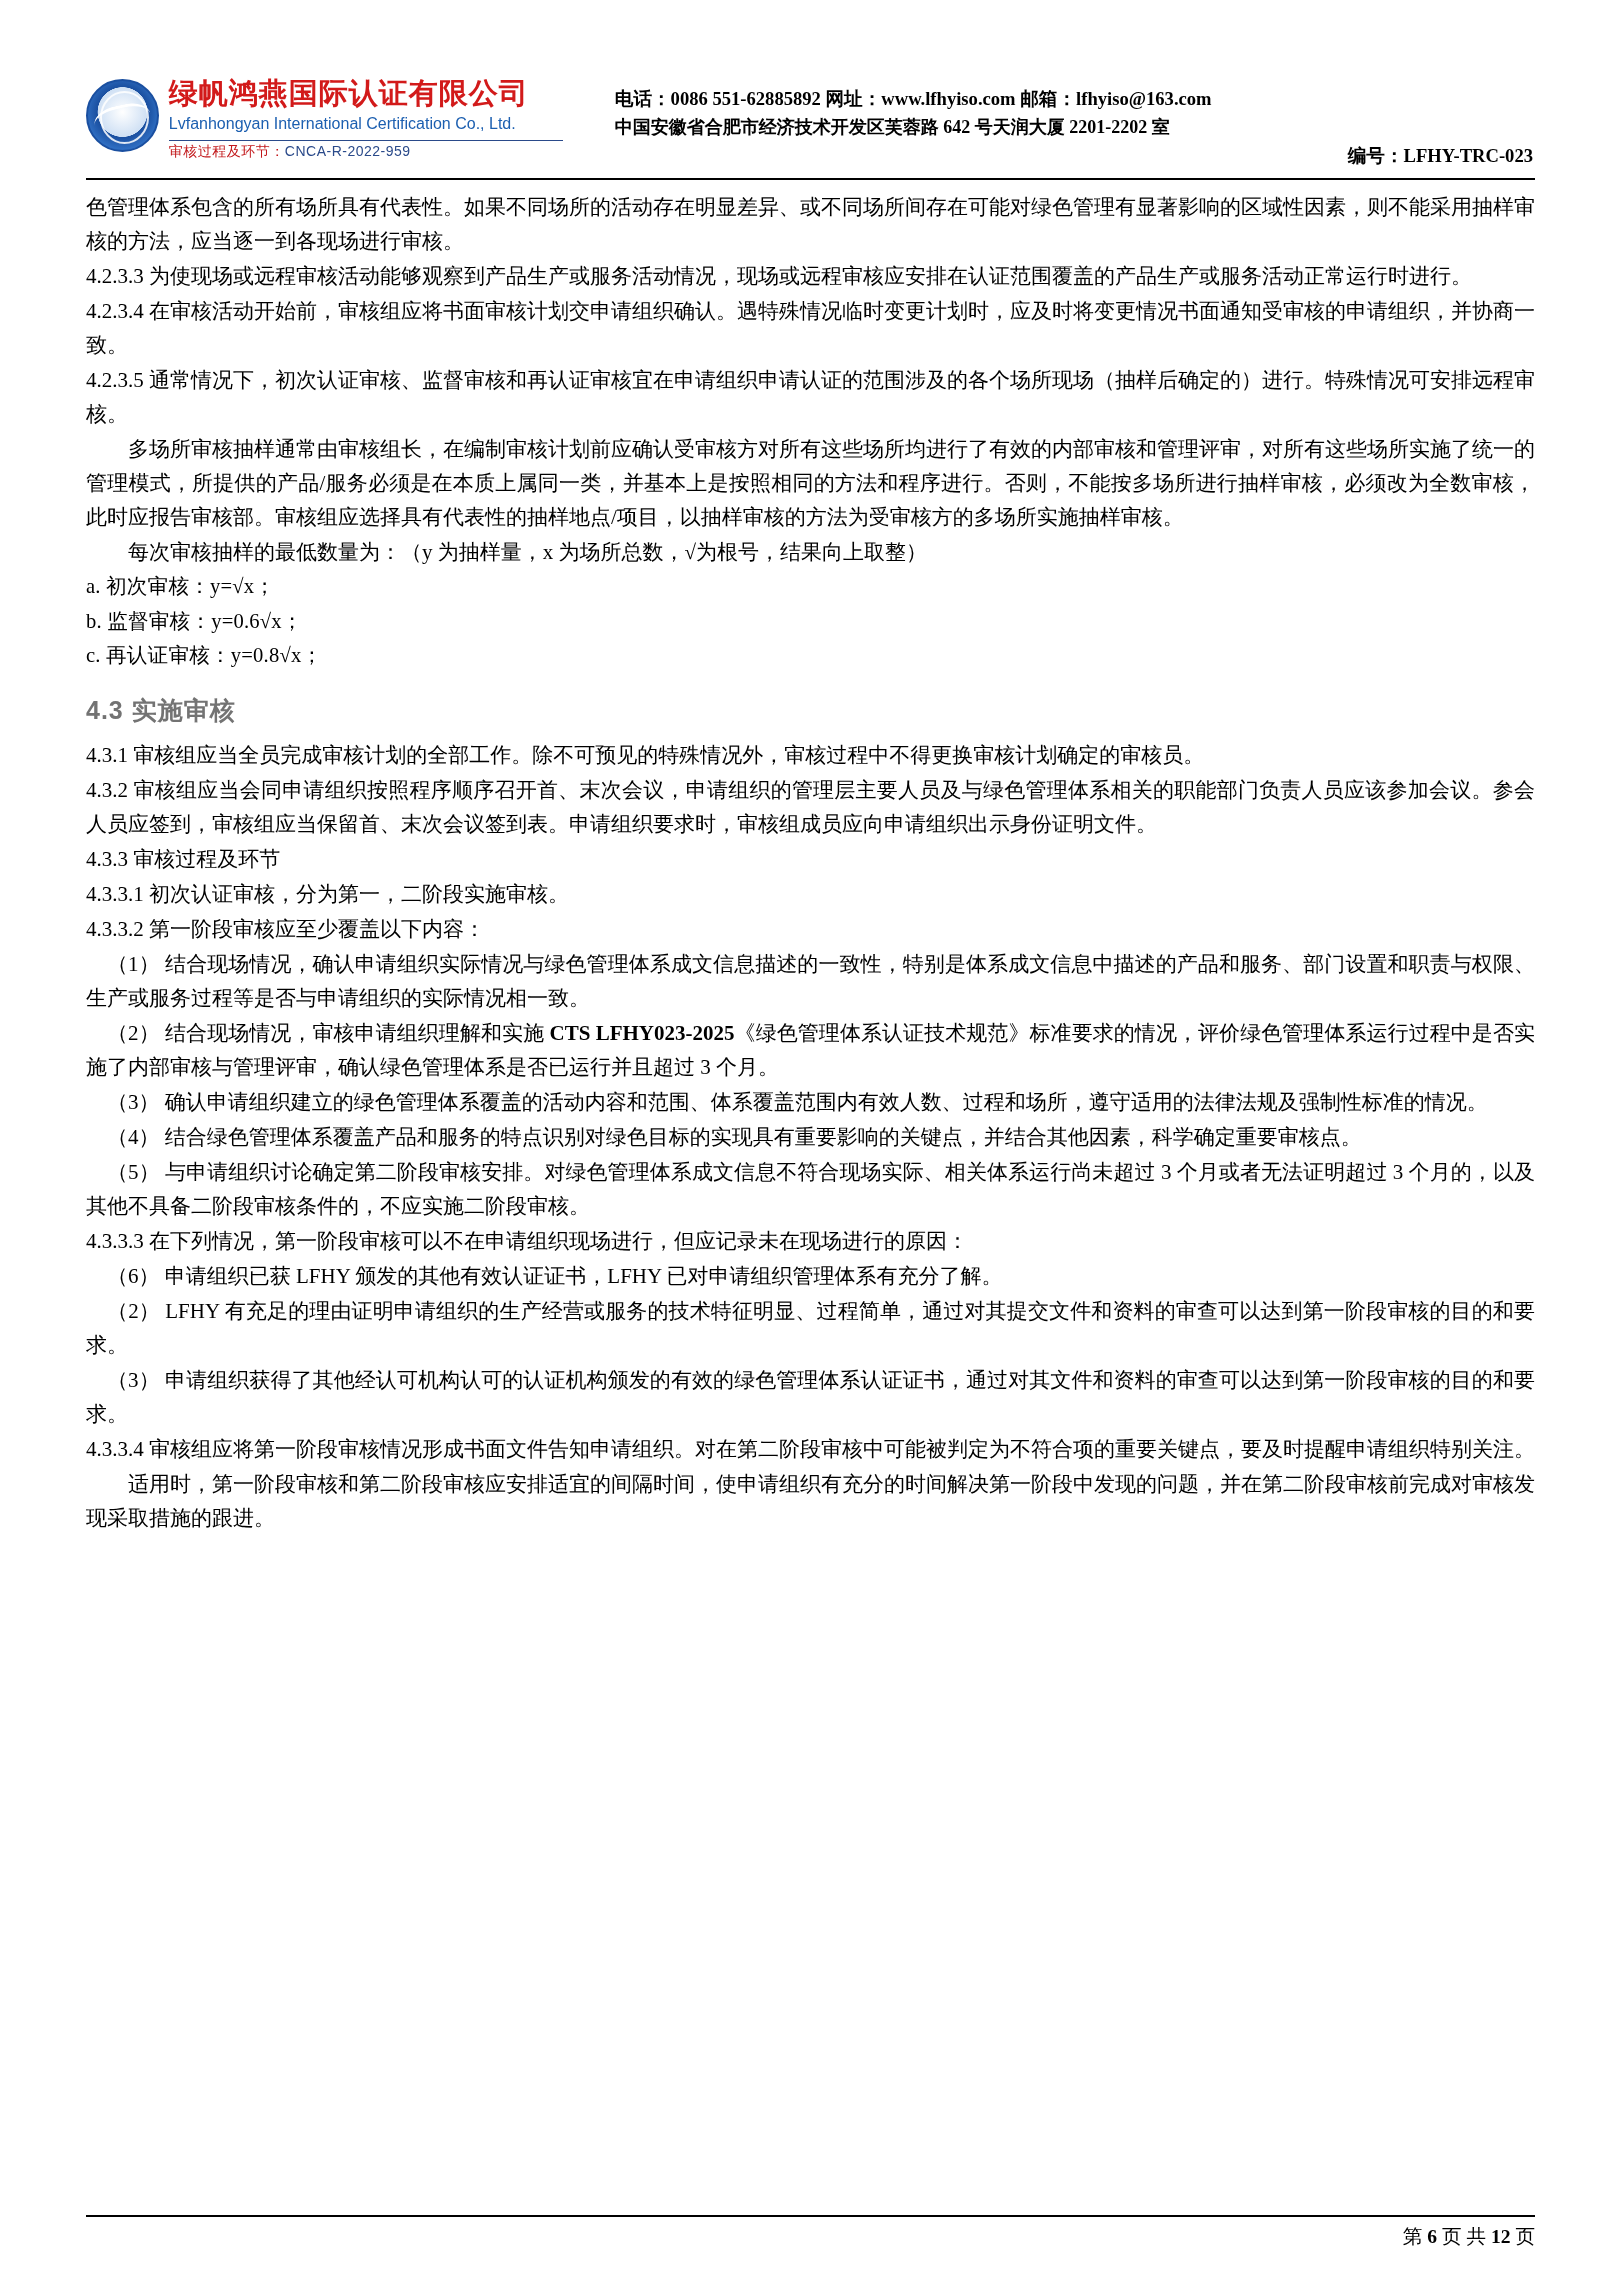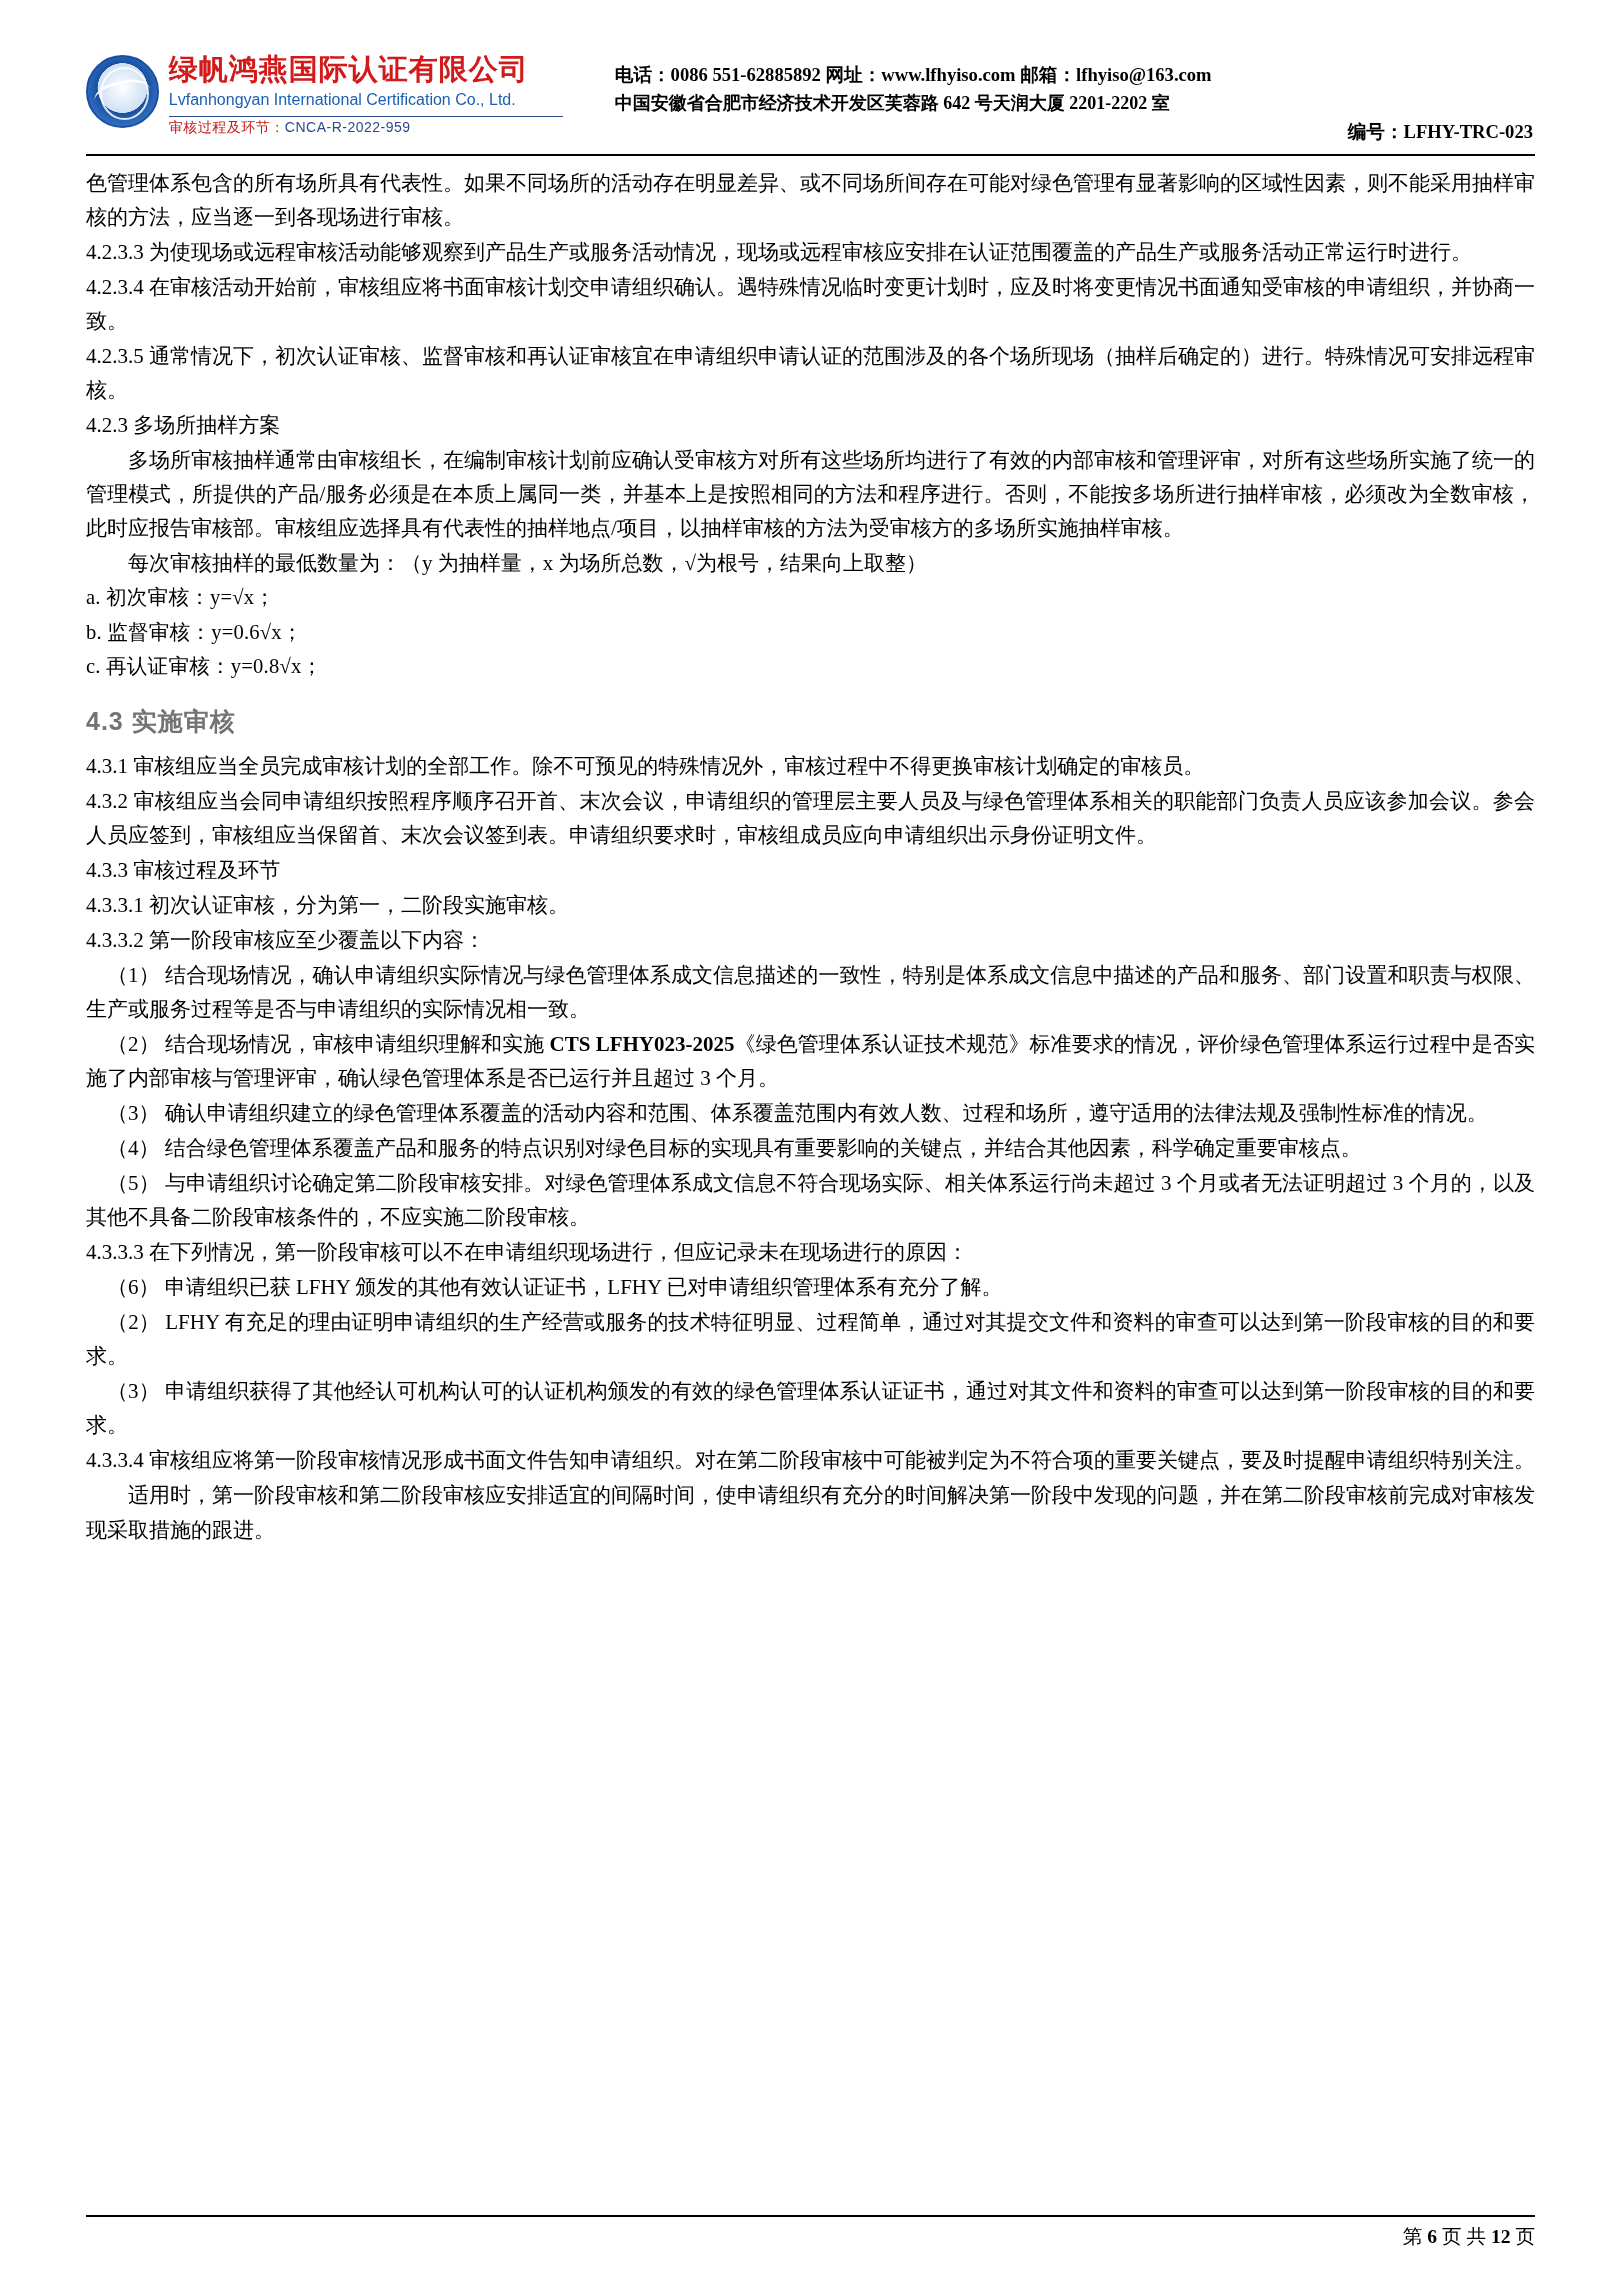--- a/index.html
+++ b/index.html
@@ -20,20 +20,21 @@
     box-sizing: border-box;
     padding: 53px 86px 39px 86px;
   }
 
   
   .header {
     display: flex;
     align-items: flex-start;
     justify-content: space-between;
     padding-bottom: 5.9px;
+    margin-top: 24px;
   }
   .logo-block {
     display: flex;
     align-items: flex-start;
     gap: 9.8px;
     width: 519px;
     flex: 0 0 auto;
   }
   .logo-mark {
     width: 73px;
@@ -212,21 +213,20 @@
     </div>
   </div>
   <hr class="header-rule">
 
   <div class="content">
 
     <p>色管理体系包含的所有场所具有代表性。如果不同场所的活动存在明显差异、或不同场所间存在可能对绿色管理有显著影响的区域性因素，则不能采用抽样审核的方法，应当逐一到各现场进行审核。</p>
     <p>4.2.3.3 为使现场或远程审核活动能够观察到产品生产或服务活动情况，现场或远程审核应安排在认证范围覆盖的产品生产或服务活动正常运行时进行。</p>
     <p>4.2.3.4 在审核活动开始前，审核组应将书面审核计划交申请组织确认。遇特殊情况临时变更计划时，应及时将变更情况书面通知受审核的申请组织，并协商一致。</p>
     <p>4.2.3.5 通常情况下，初次认证审核、监督审核和再认证审核宜在申请组织申请认证的范围涉及的各个场所现场（抽样后确定的）进行。特殊情况可安排远程审核。</p>
-    <p>4.2.3 多场所抽样方案</p>
     <p class="p-indent">多场所审核抽样通常由审核组长，在编制审核计划前应确认受审核方对所有这些场所均进行了有效的内部审核和管理评审，对所有这些场所实施了统一的管理模式，所提供的产品/服务必须是在本质上属同一类，并基本上是按照相同的方法和程序进行。否则，不能按多场所进行抽样审核，必须改为全数审核，此时应报告审核部。审核组应选择具有代表性的抽样地点/项目，以抽样审核的方法为受审核方的多场所实施抽样审核。</p>
     <p class="p-indent">每次审核抽样的最低数量为：（y 为抽样量，x 为场所总数，√为根号，结果向上取整）</p>
 
     <p class="list-item">a. 初次审核：y=√x；</p>
     <p class="list-item">b. 监督审核：y=0.6√x；</p>
     <p class="list-item">c. 再认证审核：y=0.8√x；</p>
 
     <h2 class="section">4.3 实施审核</h2>
 
     <p>4.3.1 审核组应当全员完成审核计划的全部工作。除不可预见的特殊情况外，审核过程中不得更换审核计划确定的审核员。</p>

